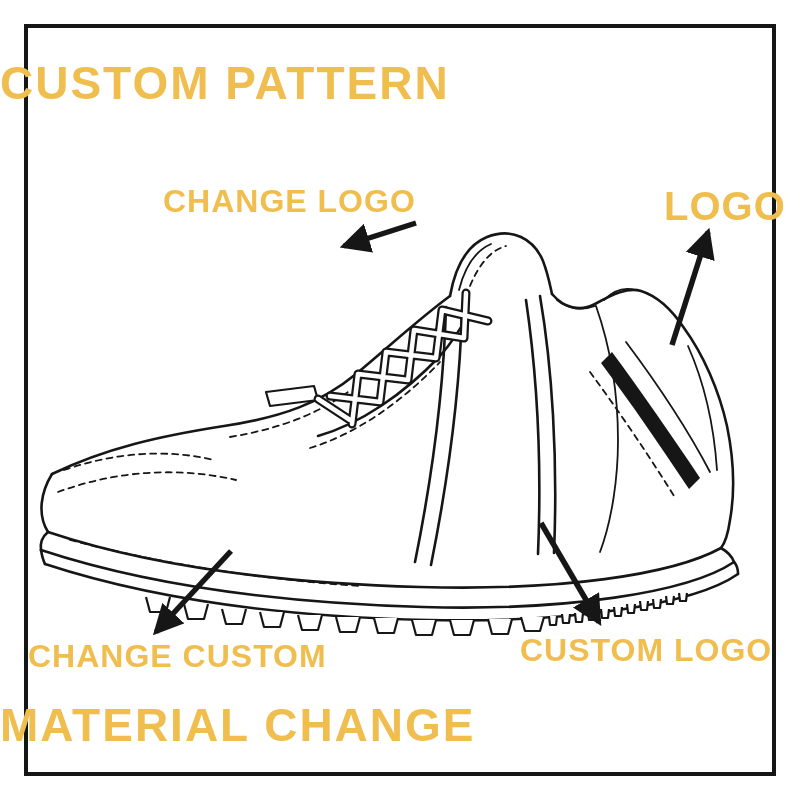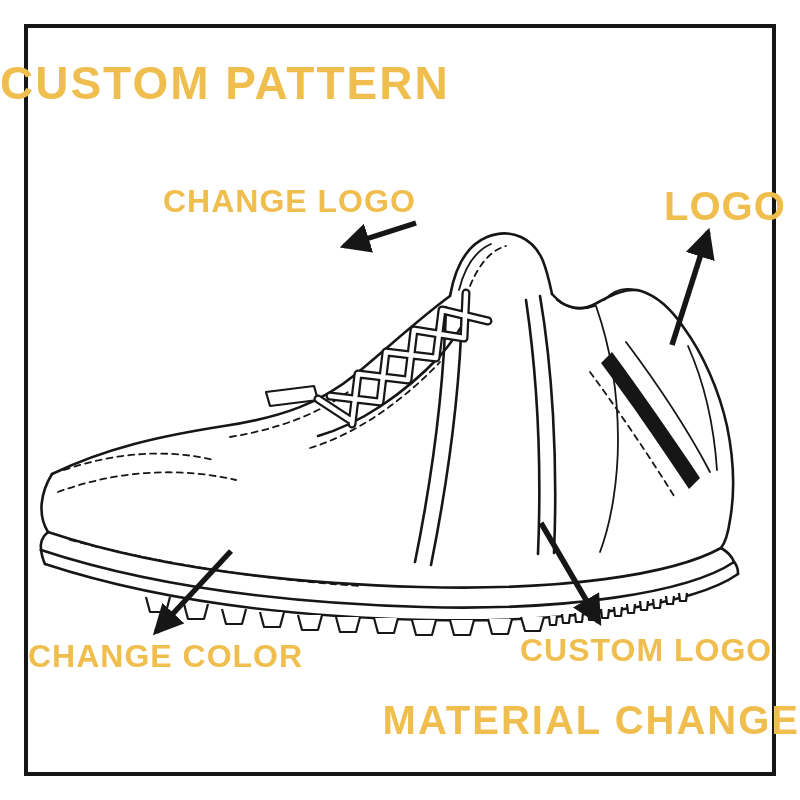--- a/index.html
+++ b/index.html
@@ -13,21 +13,21 @@
     border:4px solid var(--ink,#161616);
   }
   .label{
     position:absolute;
     color:var(--accent,#F0BE4E);
     font-weight:bold;
     letter-spacing:1px;
     white-space:nowrap;
   }
   .title{left:0;right:0;top:56px;text-align:left;font-size:46px;letter-spacing:2px;}
-  .footer{left:0;right:0;top:698px;text-align:right;font-size:40px;letter-spacing:2px;}
+  .footer{left:0;right:8px;top:698px;text-align:left;font-size:46px;letter-spacing:2px;}
   #lbl-change-logo{left:163px;top:183px;font-size:32px;}
   #lbl-logo{left:664px;top:184px;font-size:40px;}
   #lbl-change-color{left:28px;top:638px;font-size:32px;}
   #lbl-custom-logo{left:520px;top:632px;font-size:32px;}
   svg.scene{position:absolute;left:0;top:0;}
   .stroke{fill:none;stroke:var(--ink,#161616);stroke-width:2.6;stroke-linecap:round;stroke-linejoin:round;}
   .thin{fill:none;stroke:var(--ink,#161616);stroke-width:1.8;stroke-linecap:round;stroke-linejoin:round;}
   .dash{fill:none;stroke:var(--ink,#161616);stroke-width:1.8;stroke-dasharray:6 5;stroke-linecap:round;}
   .fill-ink{fill:var(--ink,#161616);stroke:none;}
   .lug{fill:#ffffff;stroke:var(--ink,#161616);stroke-width:2.2;stroke-linejoin:round;}
@@ -37,21 +37,21 @@
 </style>
 </head>
 <body>
 
 <div class="frame"></div>
 
 <div class="label title" id="lbl-title">CUSTOM PATTERN</div>
 
 <div class="label" id="lbl-change-logo">CHANGE LOGO</div>
 <div class="label" id="lbl-logo">LOGO</div>
-<div class="label" id="lbl-change-color">CHANGE COLOR</div>
+<div class="label" id="lbl-change-color">CHANGE CUSTOM</div>
 <div class="label" id="lbl-custom-logo">CUSTOM LOGO</div>
 
 <div class="label footer" id="lbl-footer">MATERIAL CHANGE</div>
 
 <svg class="scene" width="800" height="800" viewBox="0 0 800 800">
   <defs>
     <marker id="ah" viewBox="0 0 10 10" refX="8.5" refY="5" markerWidth="5.5" markerHeight="5.5" orient="auto-start-reverse">
       <path d="M0,0 L10,5 L0,10 Z" fill="#161616"></path>
     </marker>
   </defs>

